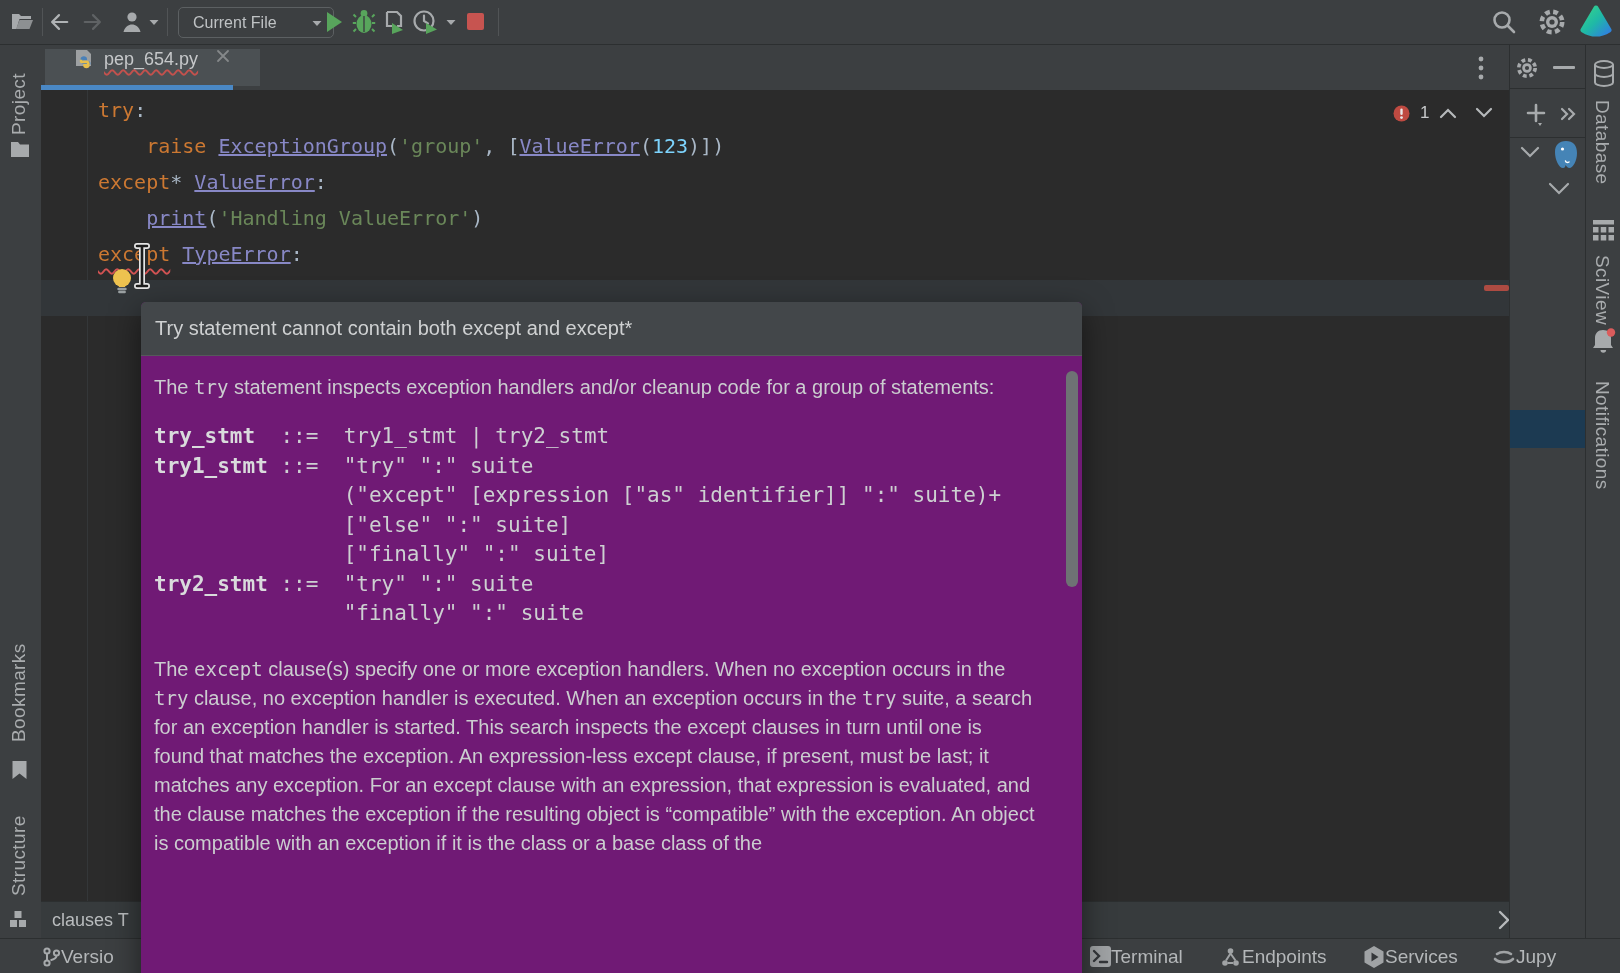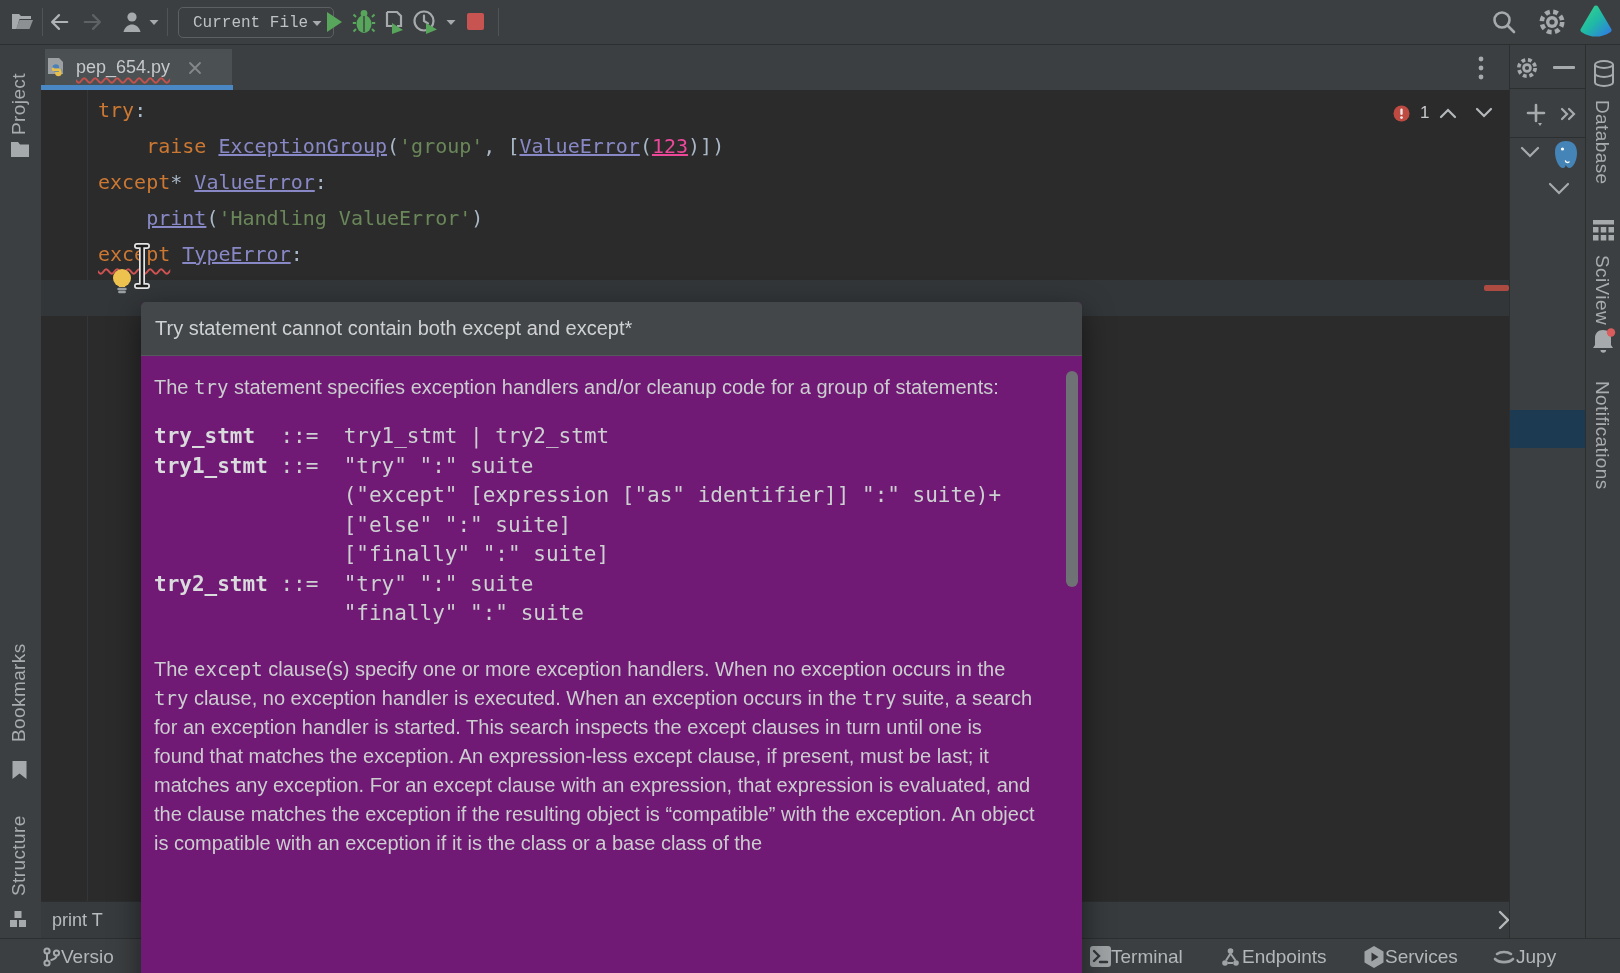--- a/index.html
+++ b/index.html
@@ -2,44 +2,44 @@
 <html><head>
 <meta charset="utf-8">
 <style>
   html,body{margin:0;padding:0;background:#1e1e1e;}
   #screen{position:relative;width:1620px;height:973px;background:#2b2b2b;overflow:hidden;
           font-family:"Liberation Sans",sans-serif;-webkit-font-smoothing:antialiased;}
   .abs{position:absolute;}
   svg{display:block;}
 
   
-  #toolbar{left:0;top:0;width:1620px;height:44px;background:#3c3f41;border-bottom:1px solid #2c2f30;font-family:Liberation Mono, monospace;}
+  #toolbar{left:0;top:0;width:1620px;height:44px;background:#3c3f41;border-bottom:1px solid #2c2f30;}
   .tb-sep{position:absolute;top:8px;width:1px;height:28px;background:#515456;}
   #runcfg{position:absolute;left:178px;top:7px;width:130px;height:29px;border:1px solid #5c6062;border-radius:5px;
           color:#bfc2c4;font-size:16px;display:flex;align-items:center;padding:0 10px 0 14px;justify-content:space-between;cursor:default;}
   #leftstripe{left:0;top:45px;width:41px;height:893px;background:#3c3f41;border-right:1px solid #2c2f30;}
   #rightstripe{left:1585px;top:45px;width:35px;height:893px;background:#3c3f41;border-left:1px solid #2c2f30;}
   #panel{left:1509px;top:45px;width:76px;height:893px;background:#3c3f41;border-left:1px solid #2c2f30;}
   #statusbar{left:0;top:938px;width:1620px;height:35px;background:#3c3f41;border-top:1px solid #2c2f30;}
   .vl{position:absolute;color:#a9acae;font-size:19px;letter-spacing:.4px;writing-mode:vertical-rl;text-align:center;}
   .vl.up{transform:rotate(180deg);}
   .sb-item{position:absolute;top:0;height:35px;display:flex;align-items:center;gap:0;color:#b4b7b9;font-size:19px;}
 
   
   #tabbar{left:41px;top:45px;width:1468px;height:45px;background:#3c3f41;}
-  #tab{position:absolute;left:4px;top:4px;width:186px;height:37px;background:#4b5053;display:flex;align-items:center;padding-left:1px;gap:8px;}
+  #tab{position:absolute;left:4px;top:4px;width:186px;height:37px;background:#4b5053;display:flex;align-items:flex-start;padding-left:29px;gap:8px;}
   #tab-title{color:#c6c8ca;font-size:18px;text-decoration:underline wavy #c3514d 2px;text-underline-offset:4px;text-decoration-skip-ink:none;}
   #tab-accent{position:absolute;left:0px;top:40px;width:192px;height:5px;background:#4a88c5;}
 
   
   #editor{left:41px;top:90px;width:1468px;height:811px;background:#2b2b2b;}
   #gutterline{position:absolute;left:46px;top:0;width:1px;height:100%;background:#343739;}
   #curline{position:absolute;left:0;top:190px;width:1468px;height:36px;background:#323639;}
   #code{position:absolute;left:57px;top:2px;font-family:"DejaVu Sans Mono",monospace;font-size:20px;line-height:36px;white-space:pre;color:#a9b7c6;}
-  .kw{color:#cc7832;} .cls{color:#8888c6;text-decoration:underline;} .str{color:#6a8759;} .num{color:#ec4899;text-decoration:underline;} .pun{color:#a9b7c6;}
+  .kw{color:#cc7832;} .cls{color:#8888c6;text-decoration:underline;} .str{color:#6a8759;} .num{color:#7dd3fc;} .pun{color:#a9b7c6;}
   .err{text-decoration:underline wavy #d25252 2px;text-underline-offset:7px;text-decoration-skip-ink:none;}
   #inspect{position:absolute;left:1352px;top:13px;display:flex;align-items:center;gap:10px;}
   #inspect .cnt{color:#c8cacc;font-size:17px;}
   #stripemark{position:absolute;left:1443px;top:195px;width:25px;height:6px;background:#ad4b42;border-radius:2px;}
 
   
   #crumbs{left:41px;top:901px;width:1468px;height:37px;background:#373b3d;border-top:1px solid #2c2f30;}
   #crumb-text{position:absolute;left:11px;top:0;height:37px;display:flex;align-items:center;color:#b9bcbe;font-size:18px;}
 
   
@@ -253,21 +253,21 @@
           </g>
           <g stroke="#1c1c1c" stroke-width="2.6" stroke-linecap="round">
             <path d="M4 4h10M9 4v40M4 44h10"></path>
           </g>
         </svg>
     </div>
     <div id="stripemark"></div>
   </div>
 
   <div id="crumbs" class="abs">
-    <span id="crumb-text">print T</span>
+    <span id="crumb-text">clauses T</span>
     <div class="abs" style="left:1457px;top:8px;">
       <svg width="12" height="20" viewBox="0 0 12 20">
           <path d="M2 2l8 8-8 8" stroke="#b6b9bb" stroke-width="2.4" fill="none" stroke-linecap="round"></path>
         </svg>
     </div>
   </div>
 
   <div id="panel" class="abs">
     <div class="abs" style="left:5px;top:11px;">
       <svg width="24" height="24" viewBox="0 0 30 30">
@@ -346,21 +346,21 @@
             <circle cx="20" cy="5.5" r="4.2" fill="#db5c5c"></circle>
           </svg>
       </div>
       <div class="vl" style="left:5px;top:40px;height:145px;">Notifications</div>
     </div>
   </div>
 
   <div id="popup" class="abs">
     <div id="popup-header">Try statement cannot contain both except and except*</div>
     <div id="popup-body">
-      <div class="doc-para"><span>The </span><span class="mono">try</span><span> statement specifies exception handlers and/or cleanup code for a group of statements:</span></div>
+      <div class="doc-para"><span>The </span><span class="mono">try</span><span> statement inspects exception handlers and/or cleanup code for a group of statements:</span></div>
       <pre id="doc-grammar"><span class="b">try_stmt</span><span>  ::=  try1_stmt | try2_stmt
 </span><span class="b">try1_stmt</span><span> ::=  "try" ":" suite
                ("except" [expression ["as" identifier]] ":" suite)+
                ["else" ":" suite]
                ["finally" ":" suite]
 </span><span class="b">try2_stmt</span><span> ::=  "try" ":" suite
                "finally" ":" suite</span></pre>
       <div class="doc-para doc-para2"><span>The </span><span class="mono">except</span><span> clause(s) specify one or more exception handlers. When no exception occurs in the </span><span class="mono">try</span><span> clause, no exception handler is executed. When an exception occurs in the </span><span class="mono">try</span><span> suite, a search for an exception handler is started. This search inspects the except clauses in turn until one is found that matches the exception. An expression-less except clause, if present, must be last; it matches any exception. For an except clause with an expression, that expression is evaluated, and the clause matches the exception if the resulting object is “compatible” with the exception. An object is compatible with an exception if it is the class or a base class of the</span></div>
     </div>
     <div id="popup-scroll"></div>

